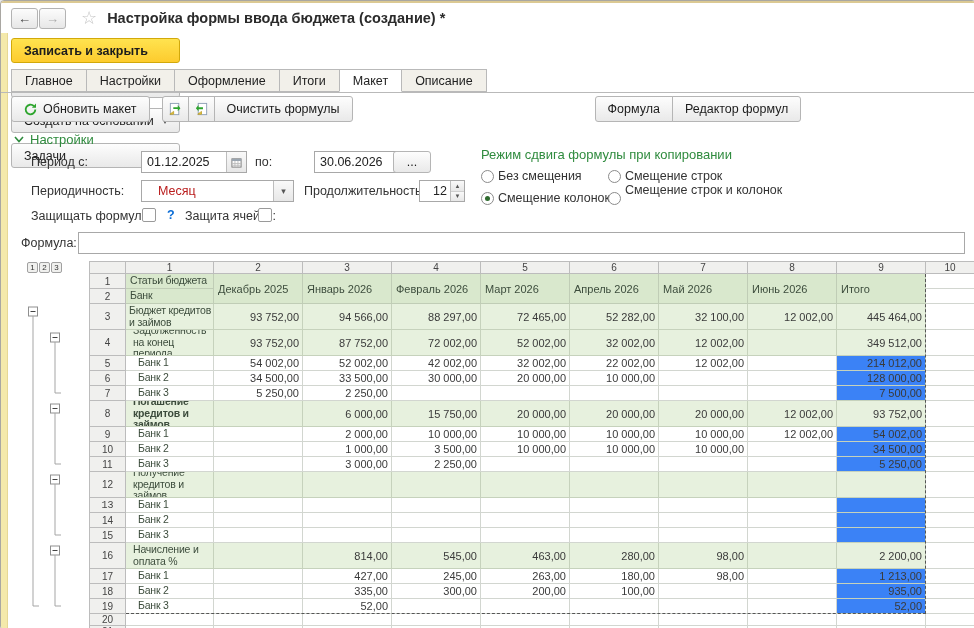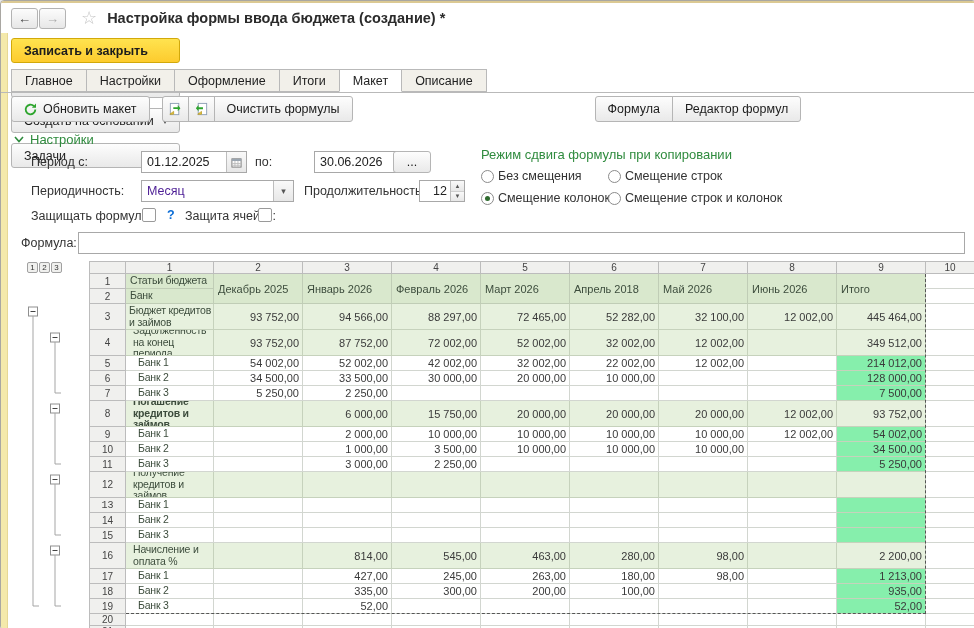--- a/index.html
+++ b/index.html
@@ -42,21 +42,21 @@
   .formula-group{margin-left:242px;}
 
   
   .sec-title{position:absolute;color:#2f8b3e;font-size:13px;display:flex;align-items:center;gap:6px;}
   #settings-title{left:13px;top:131px;}
   #shift-title{left:480px;top:146px;}
   .lbl{position:absolute;font-size:12.5px;color:#333;white-space:nowrap;}
   .tbox{position:absolute;height:22px;border:1px solid #a8a8a8;background:#fff;box-sizing:border-box;
     display:flex;align-items:stretch;font-size:12.5px;}
   .tbox input{border:none;outline:none;flex:1;padding:0 5px;font:inherit;min-width:0;background:transparent;color:#222;}
-  .tbox .val{flex:1;display:flex;align-items:center;padding:0 5px;color:#4c1d95;}
+  .tbox .val{flex:1;display:flex;align-items:center;padding:0 5px;color:#b91c1c;margin-left:11px;}
   .sidebtn{width:20px;border:none;border-left:1px solid #bdbdbd;background:linear-gradient(#f9f9f9,#e7e7e7);
     display:flex;align-items:center;justify-content:center;padding:0;cursor:pointer;font-size:9px;color:#555;}
   .spin{width:13px;display:flex;flex-direction:column;border-left:1px solid #bdbdbd;}
   .spin button{flex:1;border:none;background:linear-gradient(#f9f9f9,#e7e7e7);font-size:6px;color:#555;padding:0;cursor:pointer;line-height:1;}
   .spin button:first-child{border-bottom:1px solid #cfcfcf;}
   .cb{position:absolute;width:14px;height:14px;border:1px solid #9a9a9a;background:#fff;box-sizing:border-box;border-radius:2px;cursor:pointer;}
   .help{position:absolute;color:#0a6cd6;font-weight:bold;font-size:12.5px;cursor:pointer;}
   .radio{position:absolute;width:13px;height:13px;border:1px solid #8b8b8b;border-radius:50%;background:#fff;box-sizing:border-box;cursor:pointer;}
   .radio.checked::after{content:"";position:absolute;left:3px;top:3px;width:5px;height:5px;border-radius:50%;background:#2f6b2f;}
   .rlabel{position:absolute;font-size:12.5px;color:#333;white-space:nowrap;}
@@ -68,21 +68,21 @@
   .stack{display:flex;flex-direction:column;}
   .c{box-sizing:border-box;border-right:1px solid #d2d6d0;border-bottom:1px solid #d2d6d0;overflow:hidden;
     display:flex;align-items:center;background:#fff;}
   .c.first{border-left:1px solid #bcbcbc;}
   .c.top{border-top:1px solid #bcbcbc;}
   .c.numv{justify-content:flex-end;padding-right:3px;}
   .c.lab{padding-left:3px;color:#3c4c3c;font-size:10.5px;letter-spacing:-0.2px;line-height:1.1;}
   .c.hnum{background:#f0f0ee;border-color:#bcbcbc;justify-content:center;color:#444;font-size:10px;}
   .c.ghdr{background:#d9e8cd;border-color:#c0cdb6;color:#3c4c3c;padding-left:4px;}
   .c.grp{background:#e7f1de;border-color:#c6d2bc;}
-  .c.tot{background:#86efac;border-color:#c6d2bc;}
+  .c.tot{background:#3b82f6;border-color:#c6d2bc;}
   .lvlbtn{position:absolute;top:1px;width:11px;height:11px;border:1px solid #a0a0a0;background:#f0f0ee;
     font-size:8px;display:flex;align-items:center;justify-content:center;border-radius:2px;color:#333;padding:0;cursor:pointer;}
   .dashv{position:absolute;left:900px;top:13px;height:340px;width:0;border-left:1px dashed #555;pointer-events:none;}
   .dashh{position:absolute;left:101px;top:352px;width:800px;height:0;border-top:1px dashed #555;pointer-events:none;}
 </style>
 </head>
 <body>
 
 <div class="window">
   <div class="top-edge"></div>
@@ -208,21 +208,21 @@
 
   <div class="sec-title" id="shift-title">Режим сдвига формулы при копировании</div>
   <div id="shift-options">
       <span class="radio" style="left: 480px; top: 169px;"></span>
       <span class="rlabel" style="left: 497px; top: 168px;">Без смещения</span>
       <span class="radio" style="left: 607px; top: 169px;"></span>
       <span class="rlabel" style="left: 624px; top: 168px;">Смещение строк</span>
       <span class="radio checked" style="left: 480px; top: 191px;"></span>
       <span class="rlabel" style="left: 497px; top: 190px;">Смещение колонок</span>
       <span class="radio" style="left: 607px; top: 191px;"></span>
-      <span class="rlabel" style="left: 624px; top: 190px;">Смещение строк и колонок</span>
+      <span class="rlabel" style="left: 624px; top: 182px;">Смещение строк и колонок</span>
     </div>
 
   <span class="lbl" style="left:20px;top:235px;">Формула:</span>
   <div class="tbox" style="left:77px;top:231px;width:887px;">
     <input value="" style="">
   </div>
 
   <div id="sheet">
     <div id="tree"><button class="lvlbtn" style="left: 2px;">1</button><button class="lvlbtn" style="left: 14px;">2</button><button class="lvlbtn" style="left: 26px;">3</button><svg width="64" height="377">
           <rect x="3.5" y="46" width="9" height="9" fill="#fff" stroke="#8f8f8f"></rect>
@@ -266,21 +266,21 @@
             <div class="c hnum first" style="width: 37px; height: 15px;">2</div>
           </div>
           <div class="stack">
             <div class="c ghdr lab" style="width: 88px; height: 15px;">Статьи бюджета</div>
             <div class="c ghdr lab" style="width: 88px; height: 15px;">Банк</div>
           </div>
           <div class="c ghdr" style="width: 89px; height: 30px;">Декабрь 2025</div>
           <div class="c ghdr" style="width: 89px; height: 30px;">Январь 2026</div>
           <div class="c ghdr" style="width: 89px; height: 30px;">Февраль 2026</div>
           <div class="c ghdr" style="width: 89px; height: 30px;">Март 2026</div>
-          <div class="c ghdr" style="width: 89px; height: 30px;">Апрель 2018</div>
+          <div class="c ghdr" style="width: 89px; height: 30px;">Апрель 2026</div>
           <div class="c ghdr" style="width: 89px; height: 30px;">Май 2026</div>
           <div class="c ghdr" style="width: 89px; height: 30px;">Июнь 2026</div>
           <div class="c ghdr" style="width: 89px; height: 30px;">Итого</div>
           <div class="stack">
             <div class="c " style="width: 49px; height: 15px;"></div>
             <div class="c " style="width: 49px; height: 15px;"></div>
           </div>
         </div>
         <div class="row">
           <div class="c hnum first" style="width: 37px; height: 26px;">3</div>

